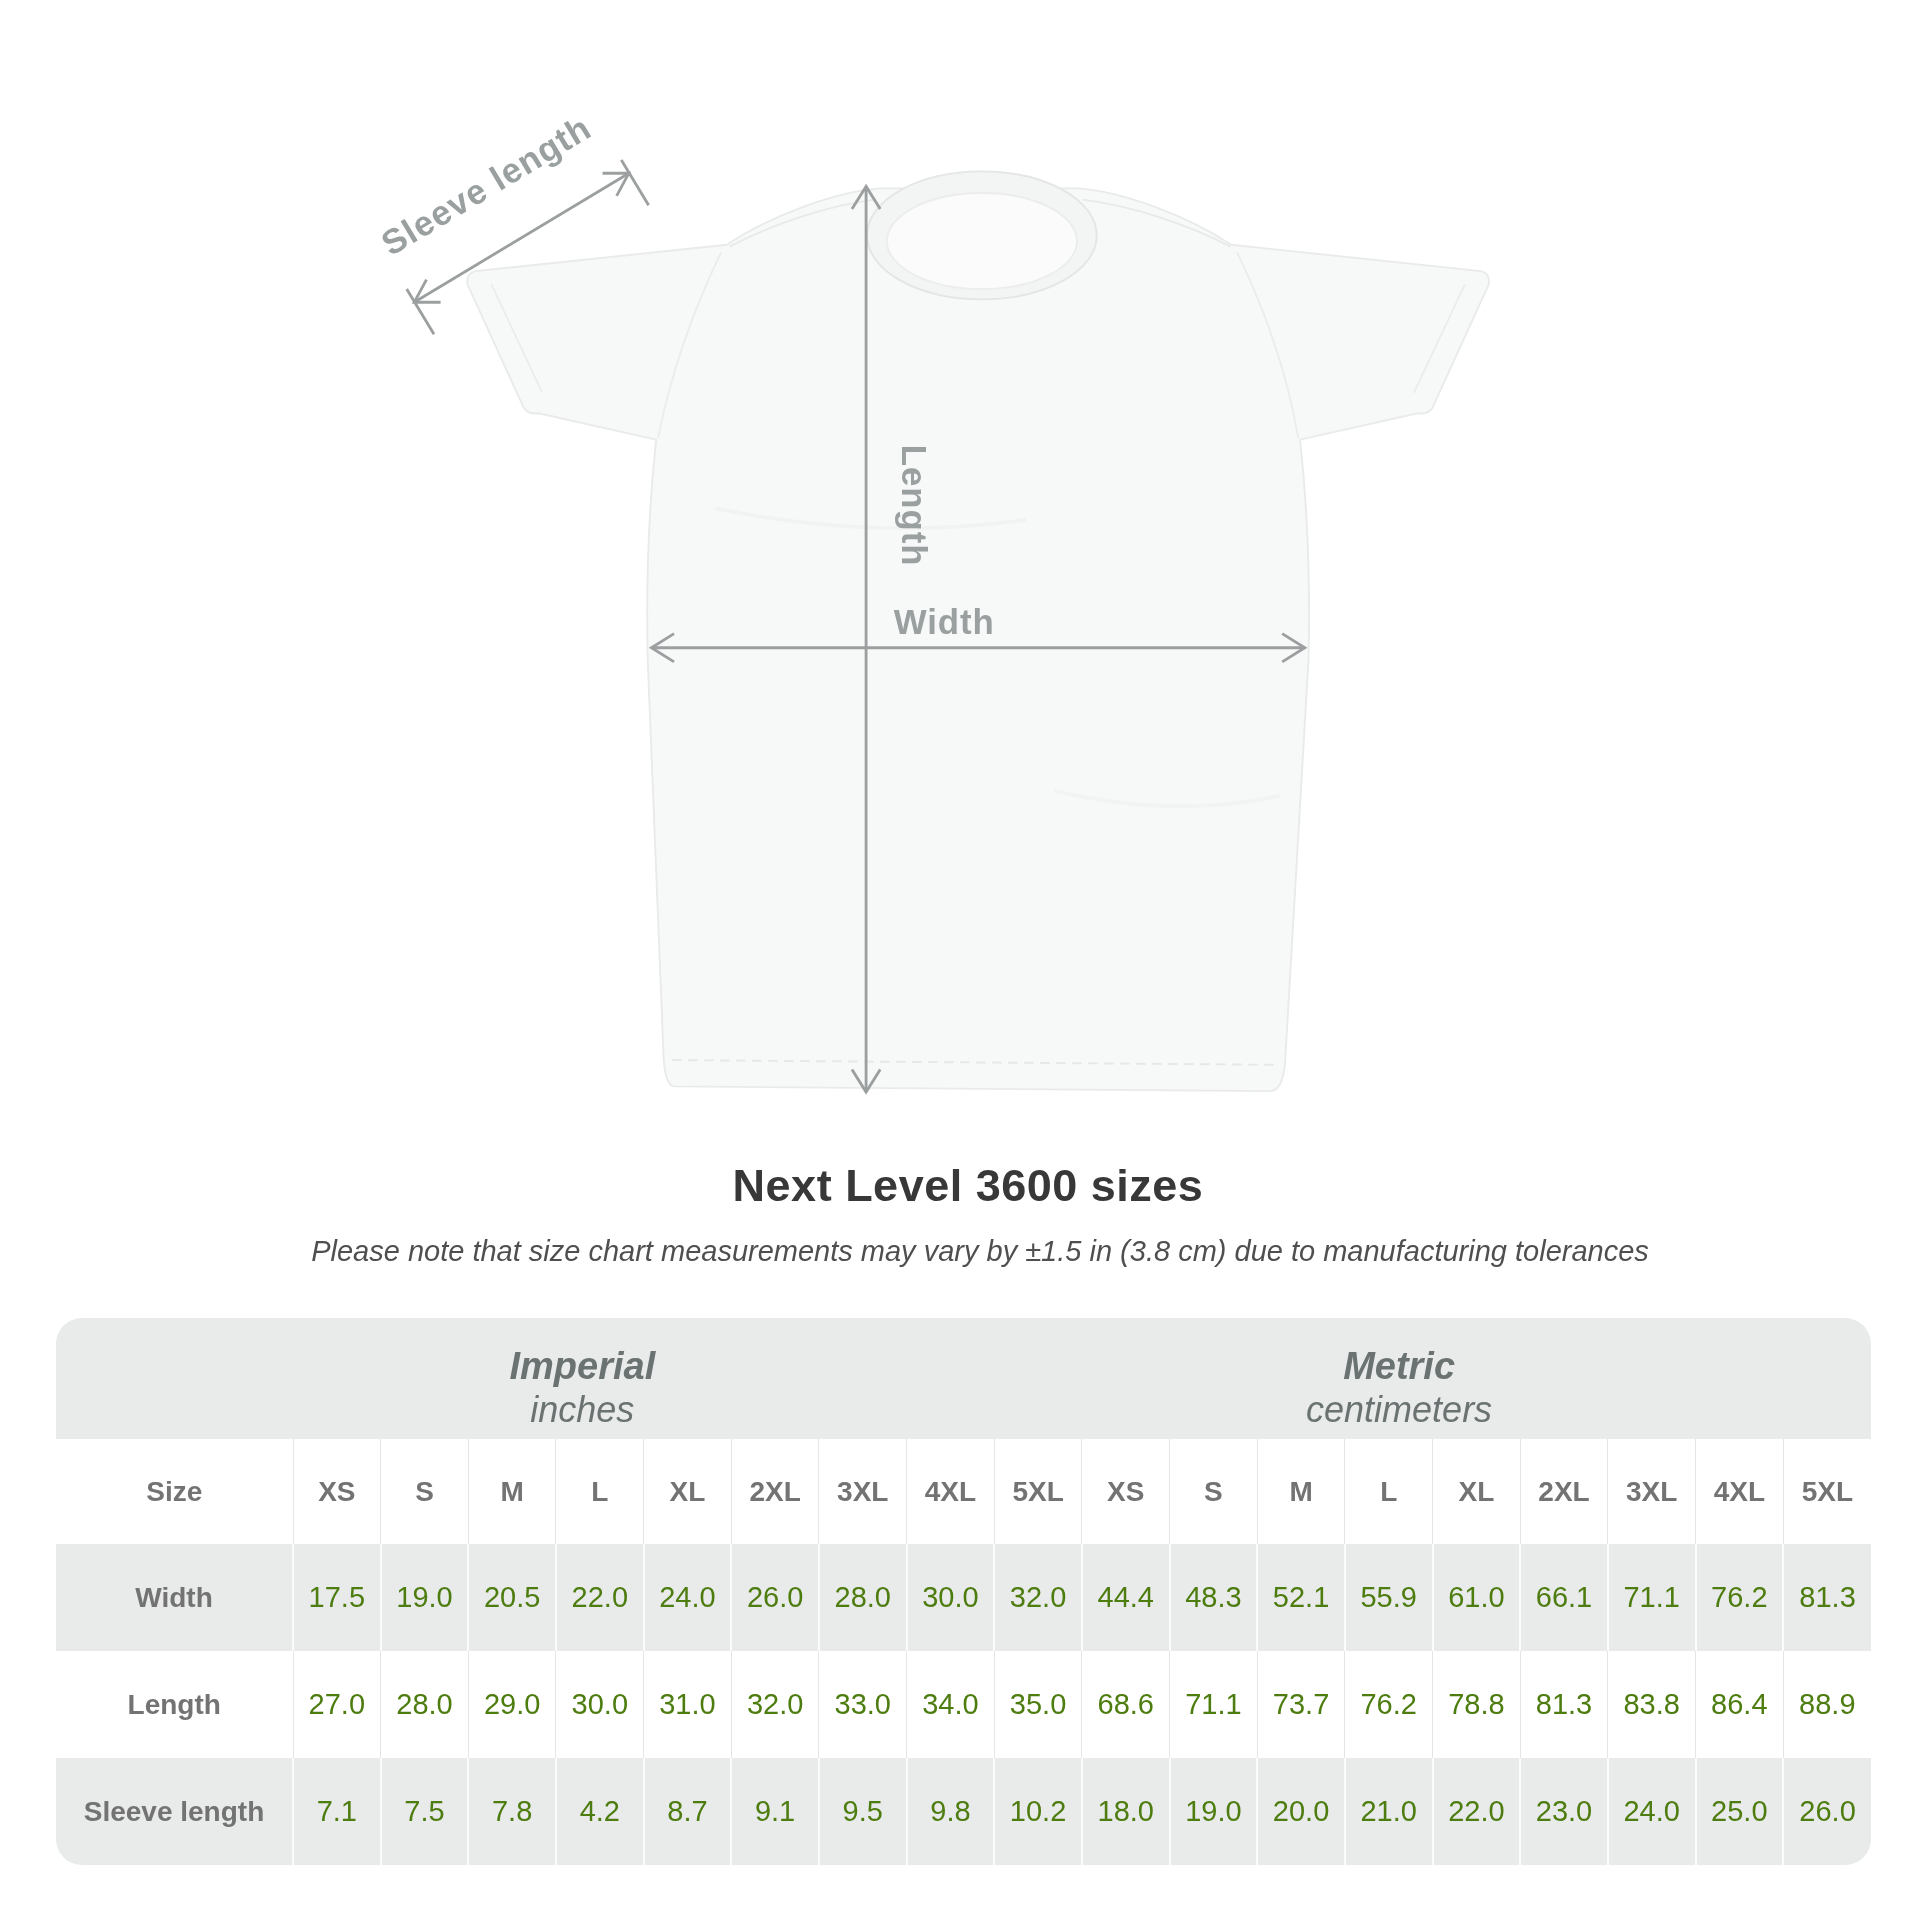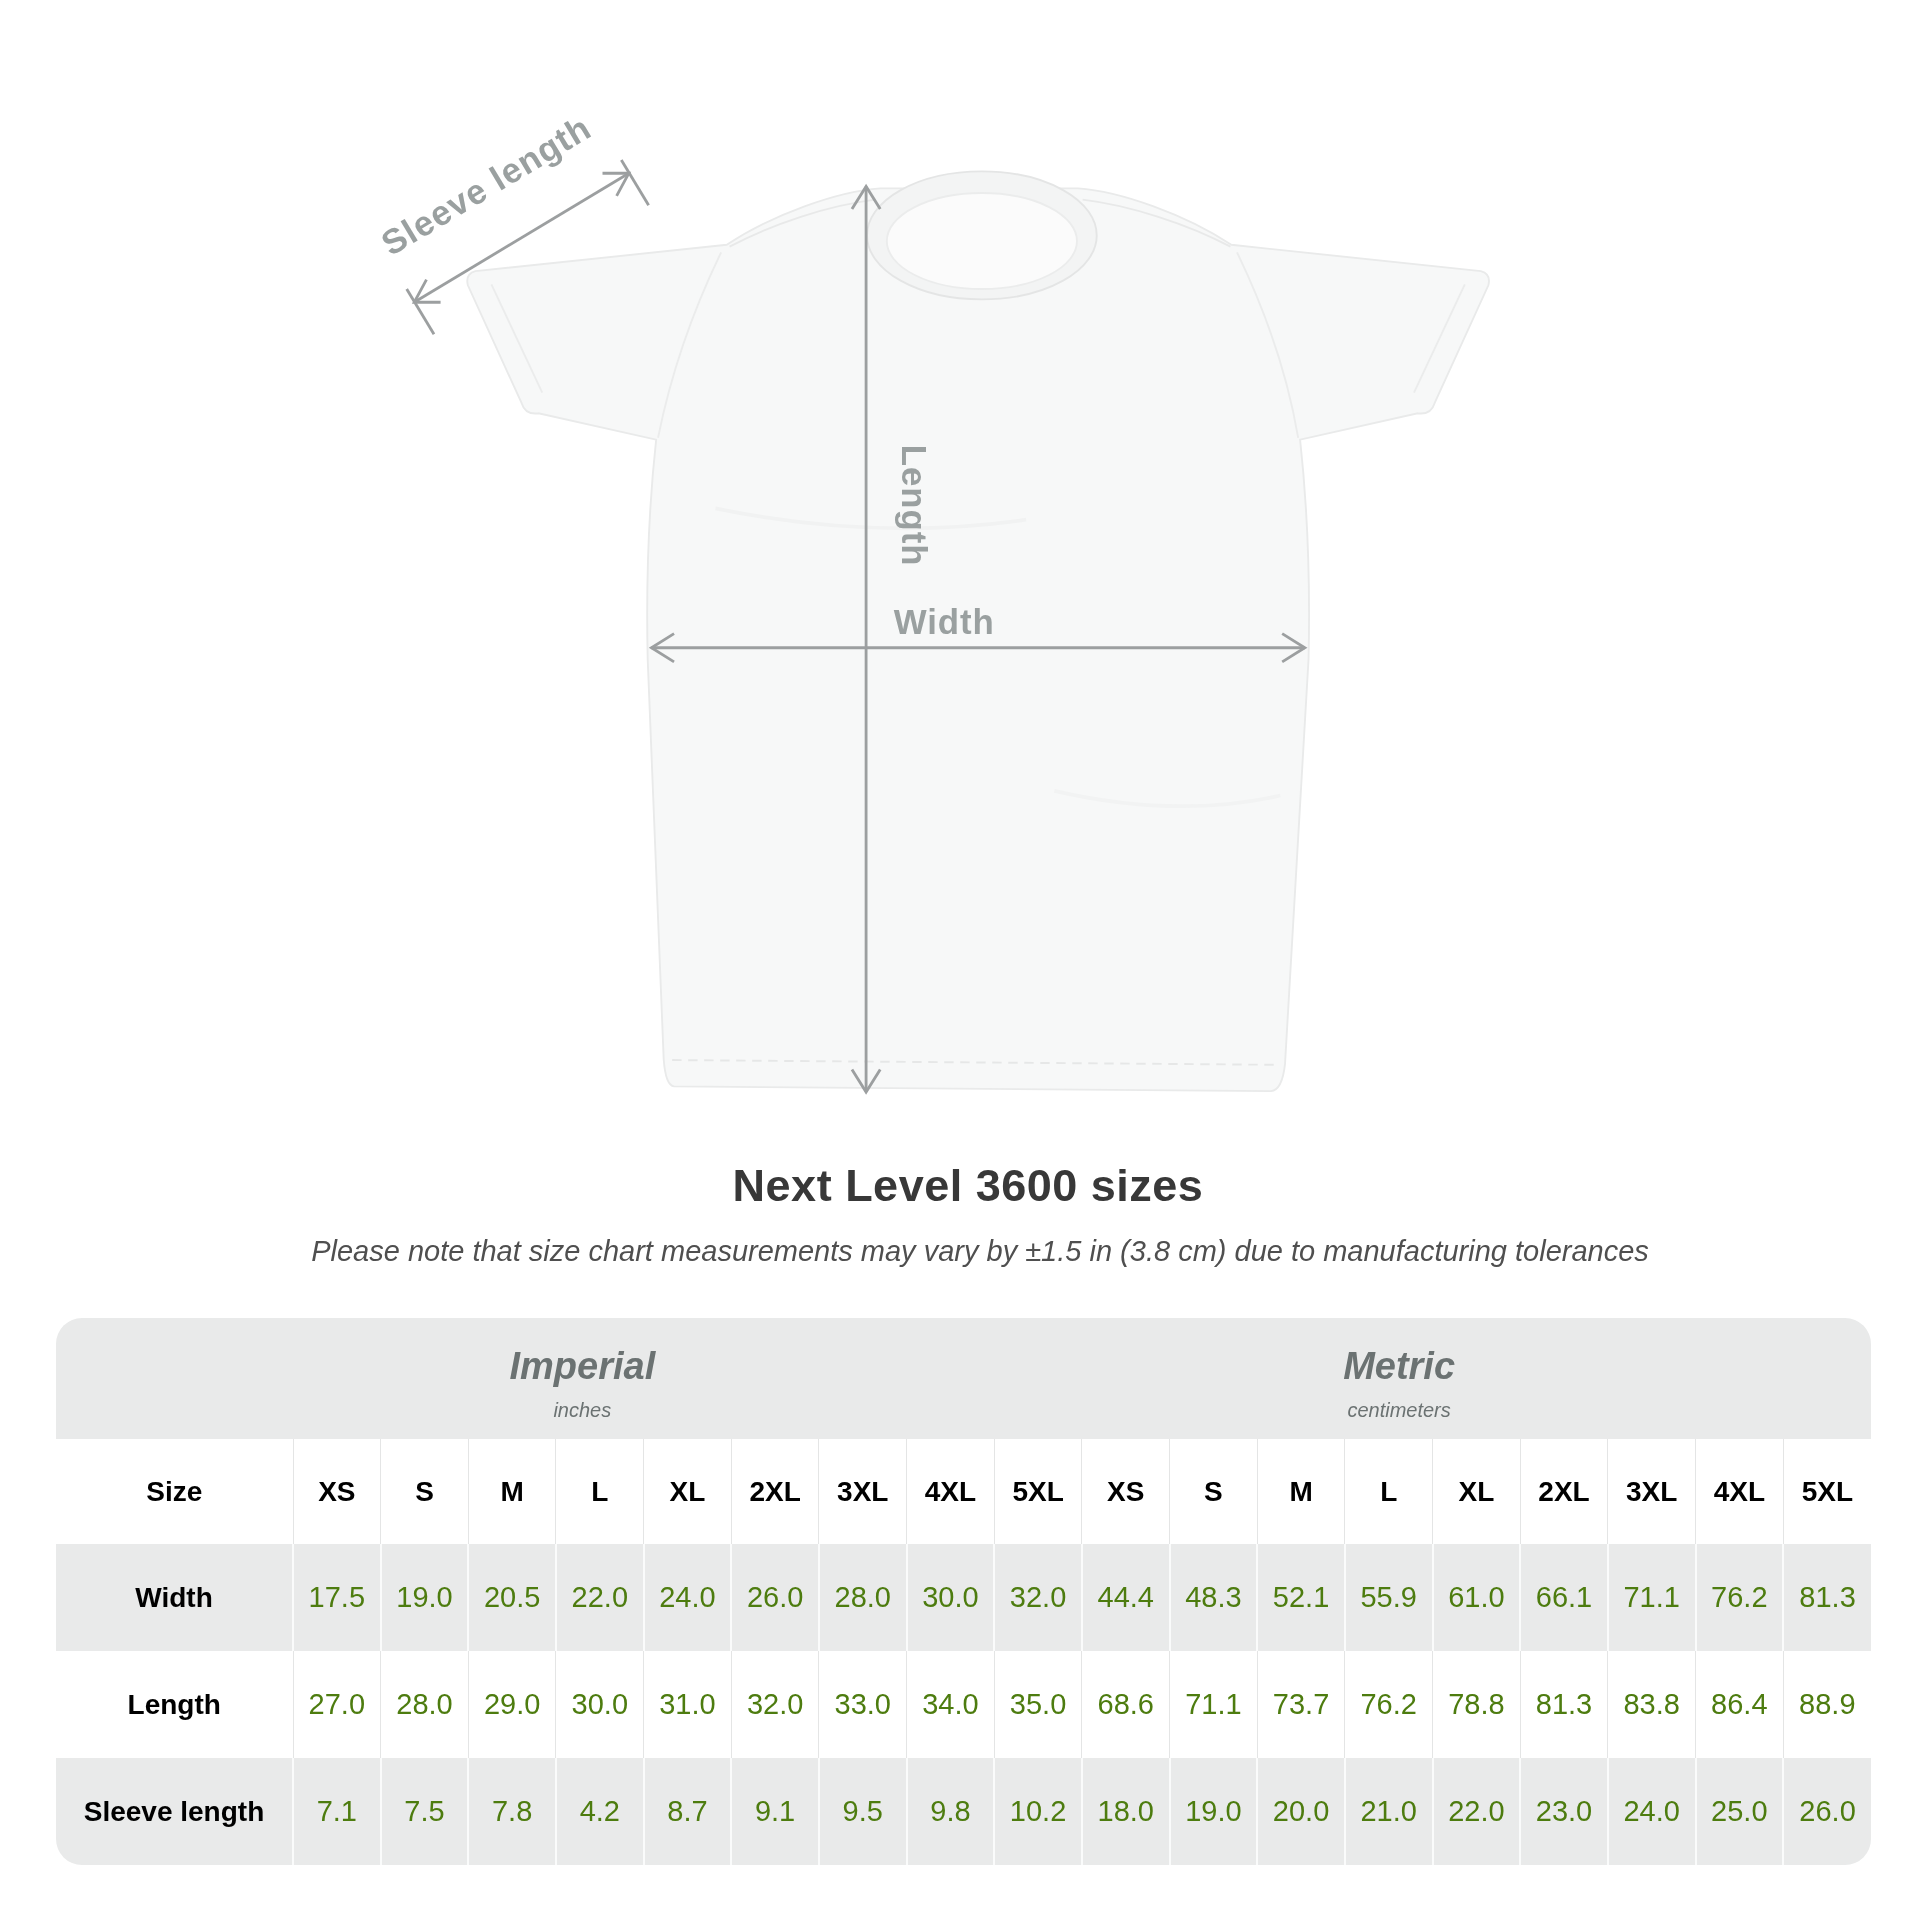--- a/index.html
+++ b/index.html
@@ -20,31 +20,31 @@
     position:absolute;left:16px;top:1235px;width:100%;text-align:center;
     font-size:29px;font-style:italic;color:#4f4f4f;
   }
   
   .table-wrap{
     position:absolute;left:56px;top:1318px;width:1815px;border-radius:26px;overflow:hidden;
   }
   .unit-band{position:relative;height:121px;background:#e9eaea;text-decoration:underline;}
   .unit-group{position:absolute;top:24.5px;transform:translateX(-50%);text-align:center;color:#6b7272;}
   .unit-group .unit-name{font-size:38px;font-weight:bold;font-style:italic;line-height:47px;}
-  .unit-group .unit-sub{font-size:20px;font-style:italic;line-height:40px;}
+  .unit-group .unit-sub{font-size:36px;font-style:italic;line-height:40px;}
   .unit-group.imperial{left:29%;}
   .unit-group.metric{left:74%;}
   table.size-table{width:100%;border-collapse:collapse;table-layout:fixed;}
   col.label-col{width:237px;}
   .size-table tr{height:107px;}
   .size-table tr.header-row{height:105px;}
   .size-table th,.size-table td{
     text-align:center;vertical-align:middle;padding:0;
   }
-  .size-table th{font-size:28px;font-weight:bold;color:#000000;}
+  .size-table th{font-size:28px;font-weight:bold;color:#737373;}
   .size-table td{font-size:29px;font-weight:normal;color:#4d7c0f;}
   tr.row-white th,tr.row-white td{background:#ffffff;border-left:1.9px solid #e4e5e5;}
   tr.row-gray th,tr.row-gray td{background:#e9eaea;border-left:2.8px solid #fafbfb;}
   .size-table tr th:first-child,.size-table tr td:first-child{border-left:none;}
 </style>
 </head>
 <body>
 
 <div class="page">
 

